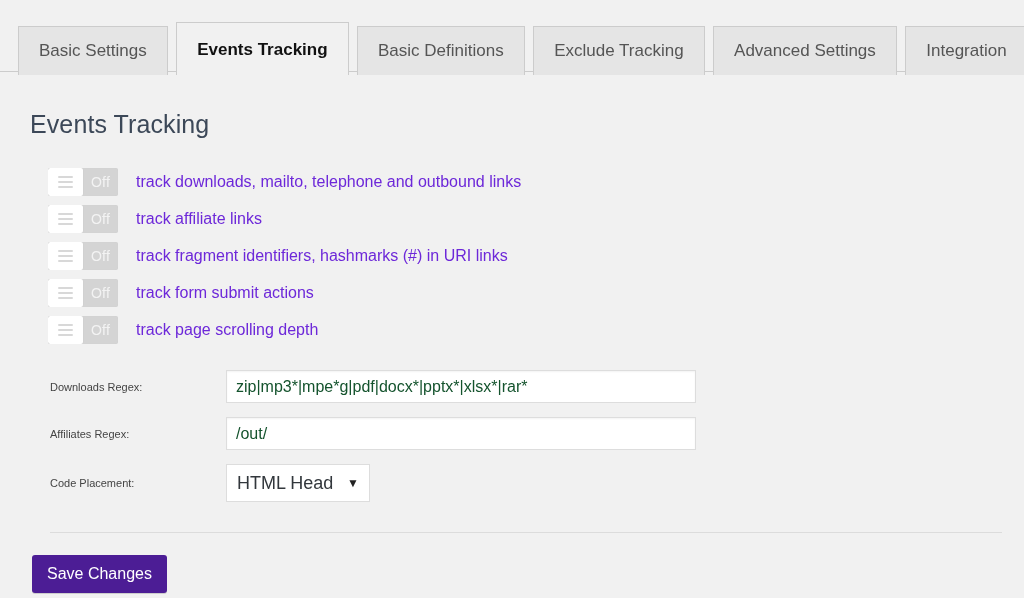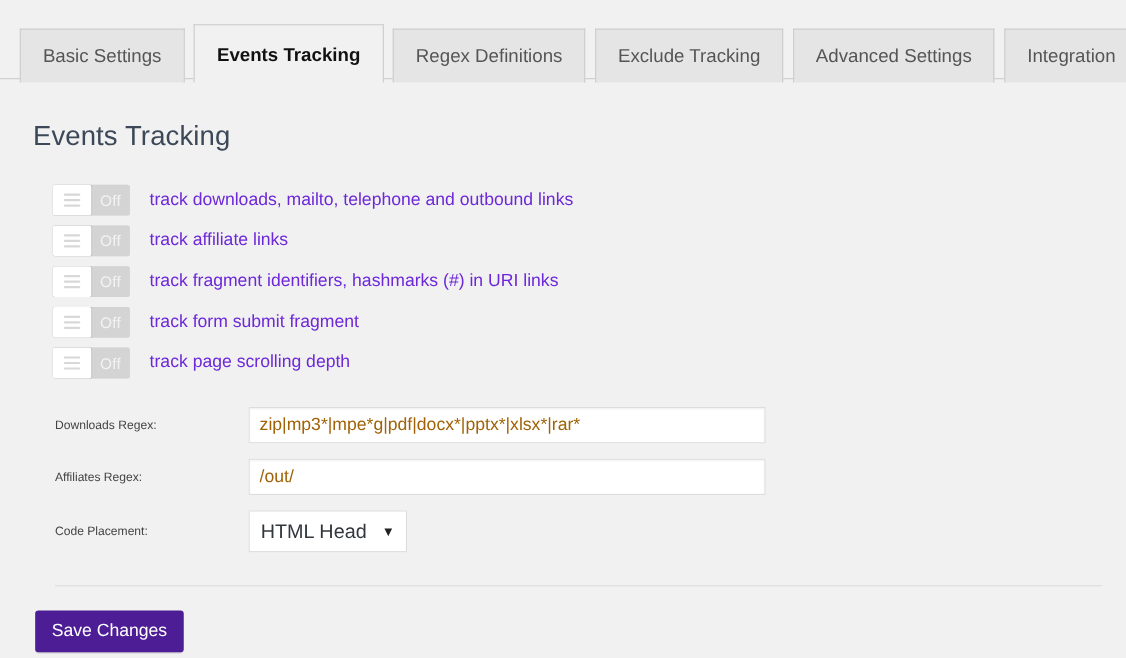--- a/index.html
+++ b/index.html
@@ -148,21 +148,21 @@
   }
   .text-input {
     width: 470px;
     height: 33px;
     padding: 0 9px;
     box-sizing: border-box;
     border: 1px solid #ddd;
     background: #fff;
     font-family: "Liberation Sans", sans-serif;
     font-size: 16px;
-    color: #a16207;
+    color: #14532d;
     border-radius: 0;
     box-shadow: inset 0 1px 2px rgba(0,0,0,0.05);
     outline: none;
   }
   .select-wrap {
     position: relative;
     display: inline-block;
   }
   .select-input {
     height: 38px;
@@ -218,21 +218,21 @@
 <body>
 
 <nav class="tab-bar">
   <div class="tab">
     <span>Basic Settings</span>
   </div>
   <div class="tab active">
     <span>Events Tracking</span>
   </div>
   <div class="tab">
-    <span>Regex Definitions</span>
+    <span>Basic Definitions</span>
   </div>
   <div class="tab">
     <span>Exclude Tracking</span>
   </div>
   <div class="tab">
     <span>Advanced Settings</span>
   </div>
   <div class="tab">
     <span>Integration</span>
   </div>
@@ -282,21 +282,21 @@
 
     <div class="toggle-row">
       <div class="toggle">
         <span class="toggle-knob">
             <i></i>
             <i></i>
             <i></i>
           </span>
         <span class="toggle-state">Off</span>
       </div>
-      <span class="toggle-label">track form submit fragment</span>
+      <span class="toggle-label">track form submit actions</span>
     </div>
 
     <div class="toggle-row">
       <div class="toggle">
         <span class="toggle-knob">
             <i></i>
             <i></i>
             <i></i>
           </span>
         <span class="toggle-state">Off</span>

